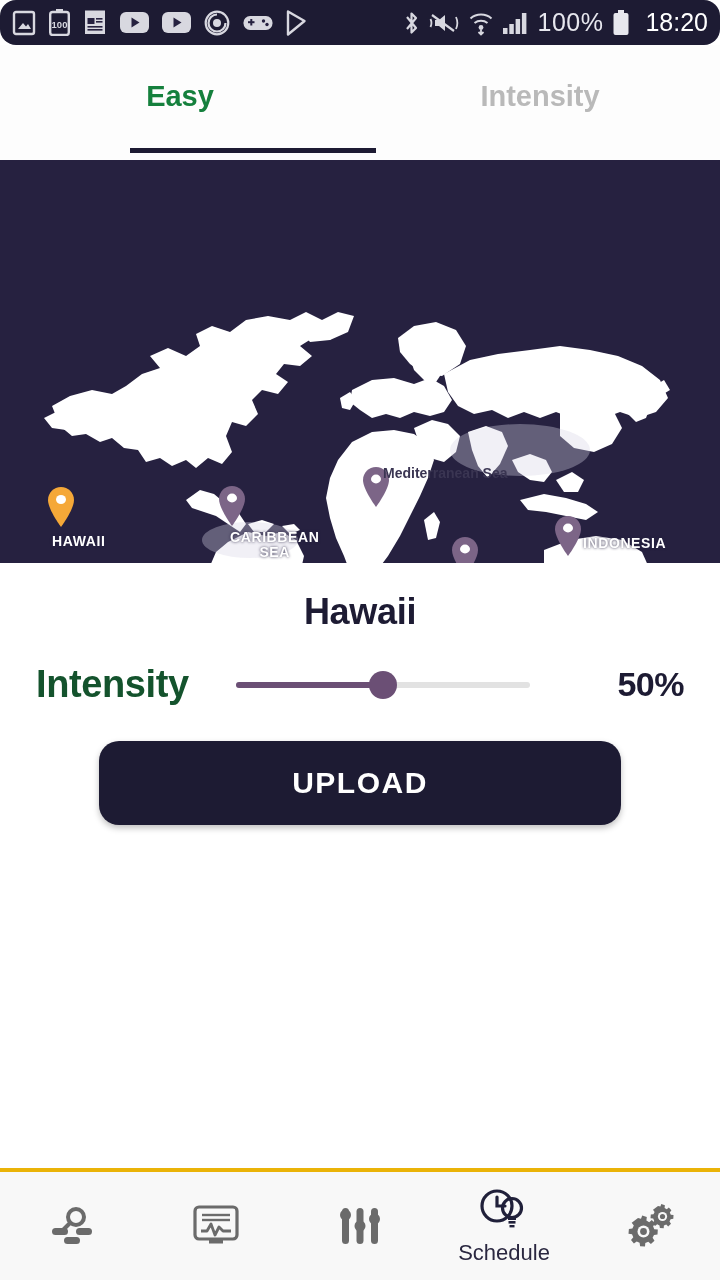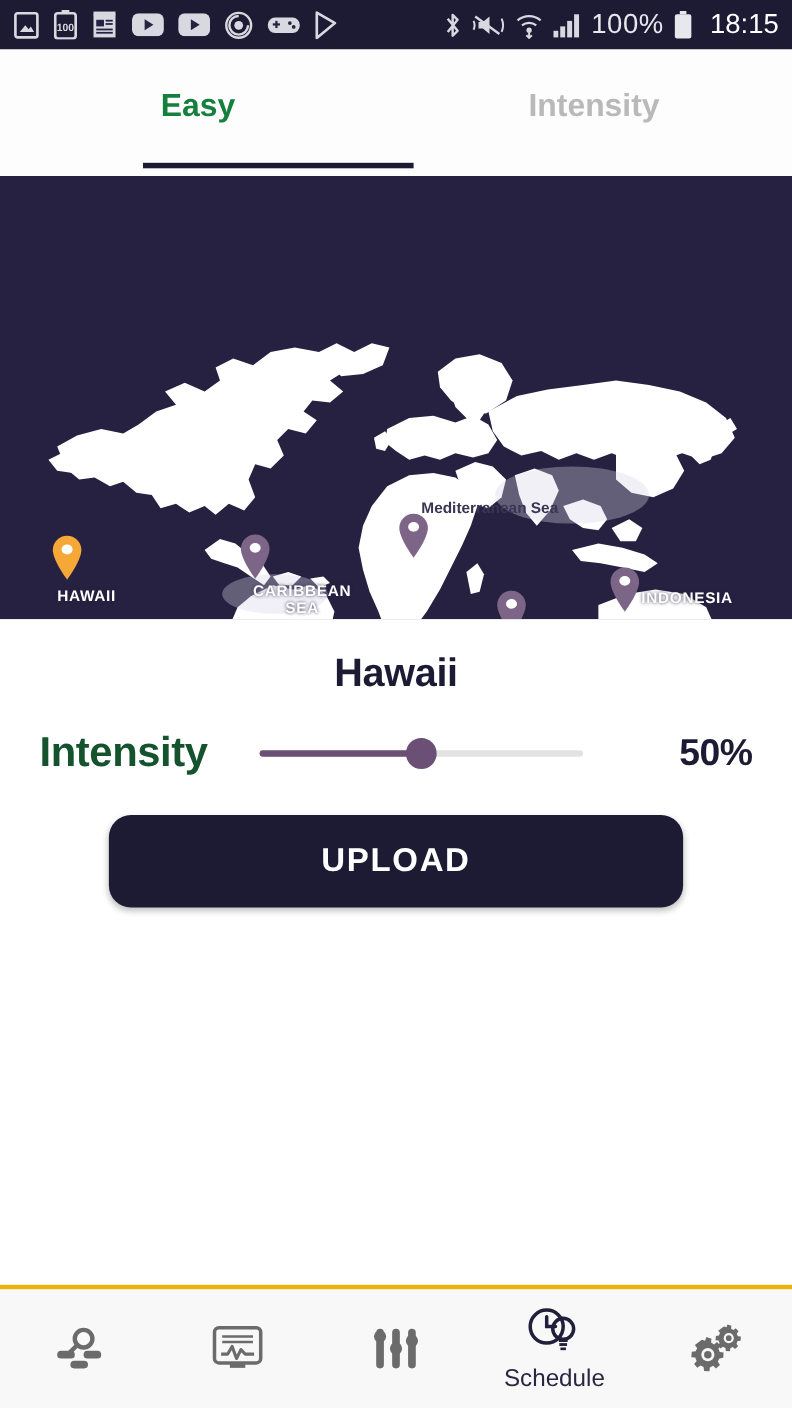--- a/index.html
+++ b/index.html
@@ -11,20 +11,21 @@
     position:relative;
   }
 
   
   .statusbar{
     height:45px; width:720px;
     background:#1d1b33;
     display:flex; align-items:center;
     padding:0 12px;
     color:#d8d8e0;
+    border-radius:16px;
   }
   .sb-left{ display:flex; align-items:center; gap:13px; }
   .sb-right{ margin-left:auto; display:flex; align-items:center; gap:9px; }
   .sb-ico{ display:flex; align-items:center; justify-content:center; }
   .sb-txt{ font-size:25px; letter-spacing:.5px; color:#e7e7ee; font-family:"Liberation Sans", sans-serif; }
   .sb-clock{ font-size:25px; color:#ffffff; margin-left:6px; }
 
   
   .tabs{
     height:115px; width:720px;
@@ -265,21 +266,21 @@
           <rect x="18.9" y="2" width="4.5" height="21" fill="#d8d8e0"></rect>
         </svg>
     </span>
     <span class="sb-txt">100%</span>
     <span class="sb-ico">
       <svg width="18" height="26" viewBox="0 0 18 26">
           <rect x="6" y="0" width="6" height="3" fill="#e7e7ee"></rect>
           <rect x="1.5" y="3" width="15" height="22" rx="2" fill="#e7e7ee"></rect>
         </svg>
     </span>
-    <span class="sb-clock">18:15</span>
+    <span class="sb-clock">18:20</span>
   </div>
 </div>
 
 <div class="tabs">
   <div class="tab active">Easy</div>
   <div class="tab inactive">Intensity</div>
 </div>
 <div class="tab-underline"></div>
 
 <div class="map">
@@ -355,21 +356,21 @@
   </div>
   <div class="pin-label" style="left:230px; top:370px; text-align:center;">CARIBBEAN
 SEA</div>
 
   <div class="pin" style="left:376px; top:348px;">
     <svg viewBox="0 0 30 42">
         <path d="M15 1C7.8 1 2 6.8 2 14c0 9.5 13 27 13 27s13-17.5 13-27C28 6.8 22.2 1 15 1z" fill="#7c6587"></path>
         <ellipse cx="15" cy="13" rx="5" ry="4.4" fill="#ffffff"></ellipse>
       </svg>
   </div>
-  <div class="pin-label med" style="left:383px; top:294px;">Mediterranean Sea</div>
+  <div class="pin-label med" style="left:383px; top:306px;">Mediterranean Sea</div>
 
   <div class="pin" style="left:465px; top:418px;">
     <svg viewBox="0 0 30 42">
         <path d="M15 1C7.8 1 2 6.8 2 14c0 9.5 13 27 13 27s13-17.5 13-27C28 6.8 22.2 1 15 1z" fill="#7c6587"></path>
         <ellipse cx="15" cy="13" rx="5" ry="4.4" fill="#ffffff"></ellipse>
       </svg>
   </div>
 
   <div class="pin" style="left:568px; top:397px;">
     <svg viewBox="0 0 30 42">

